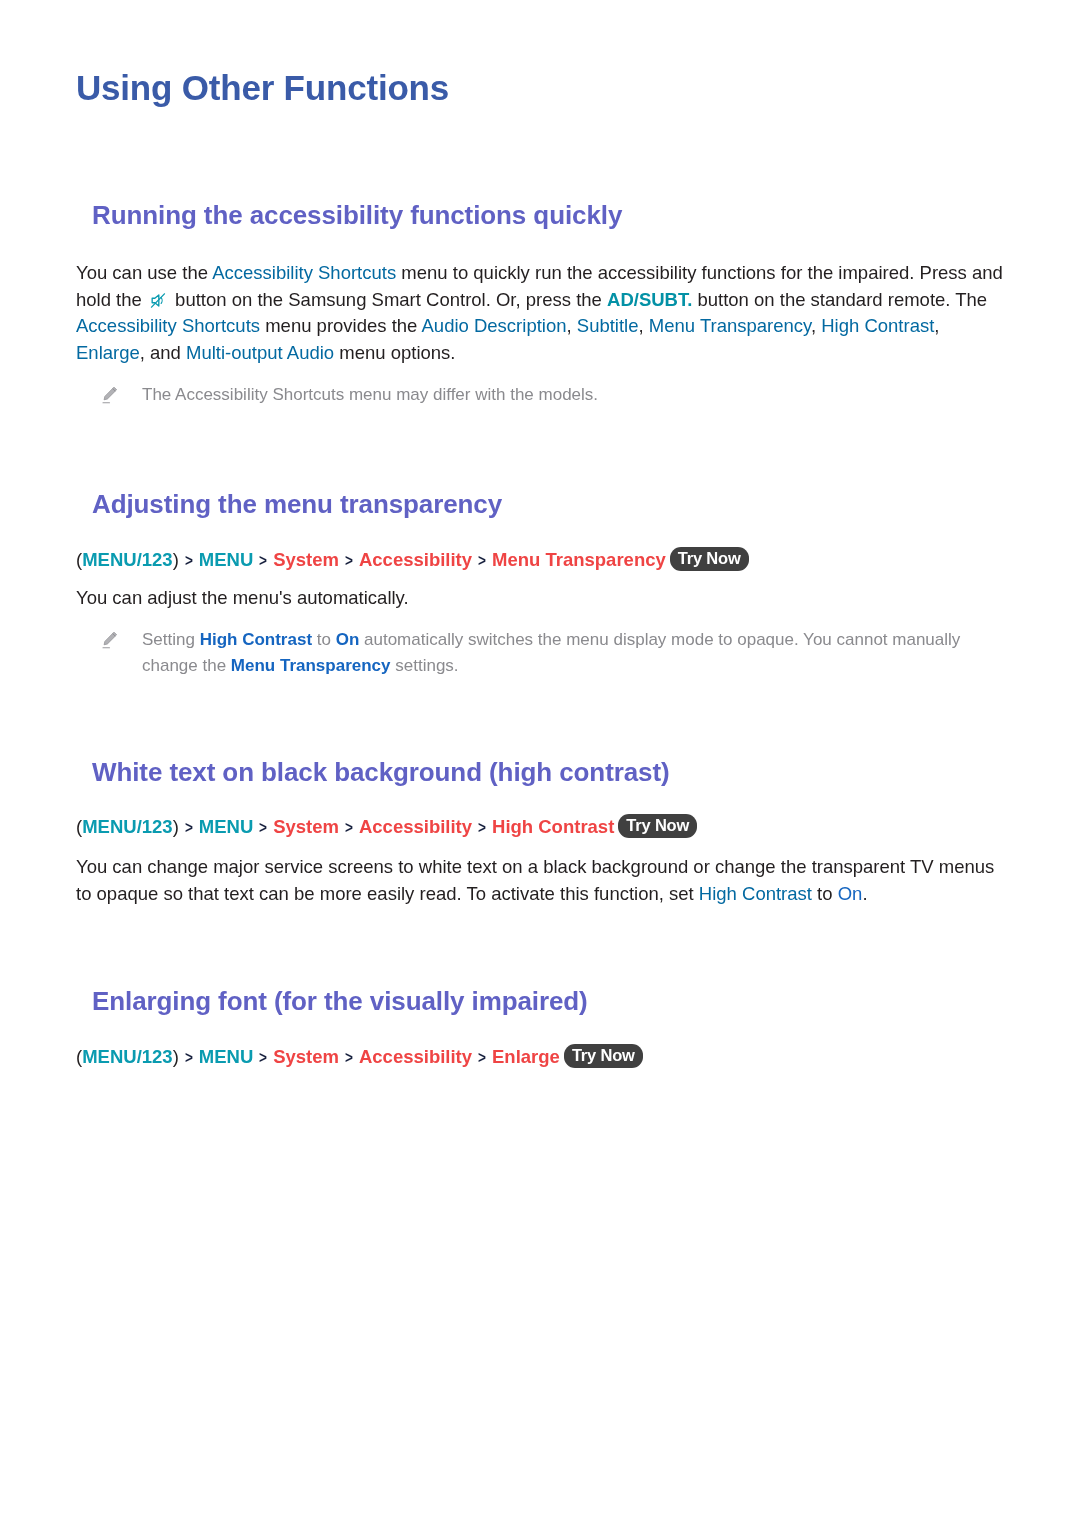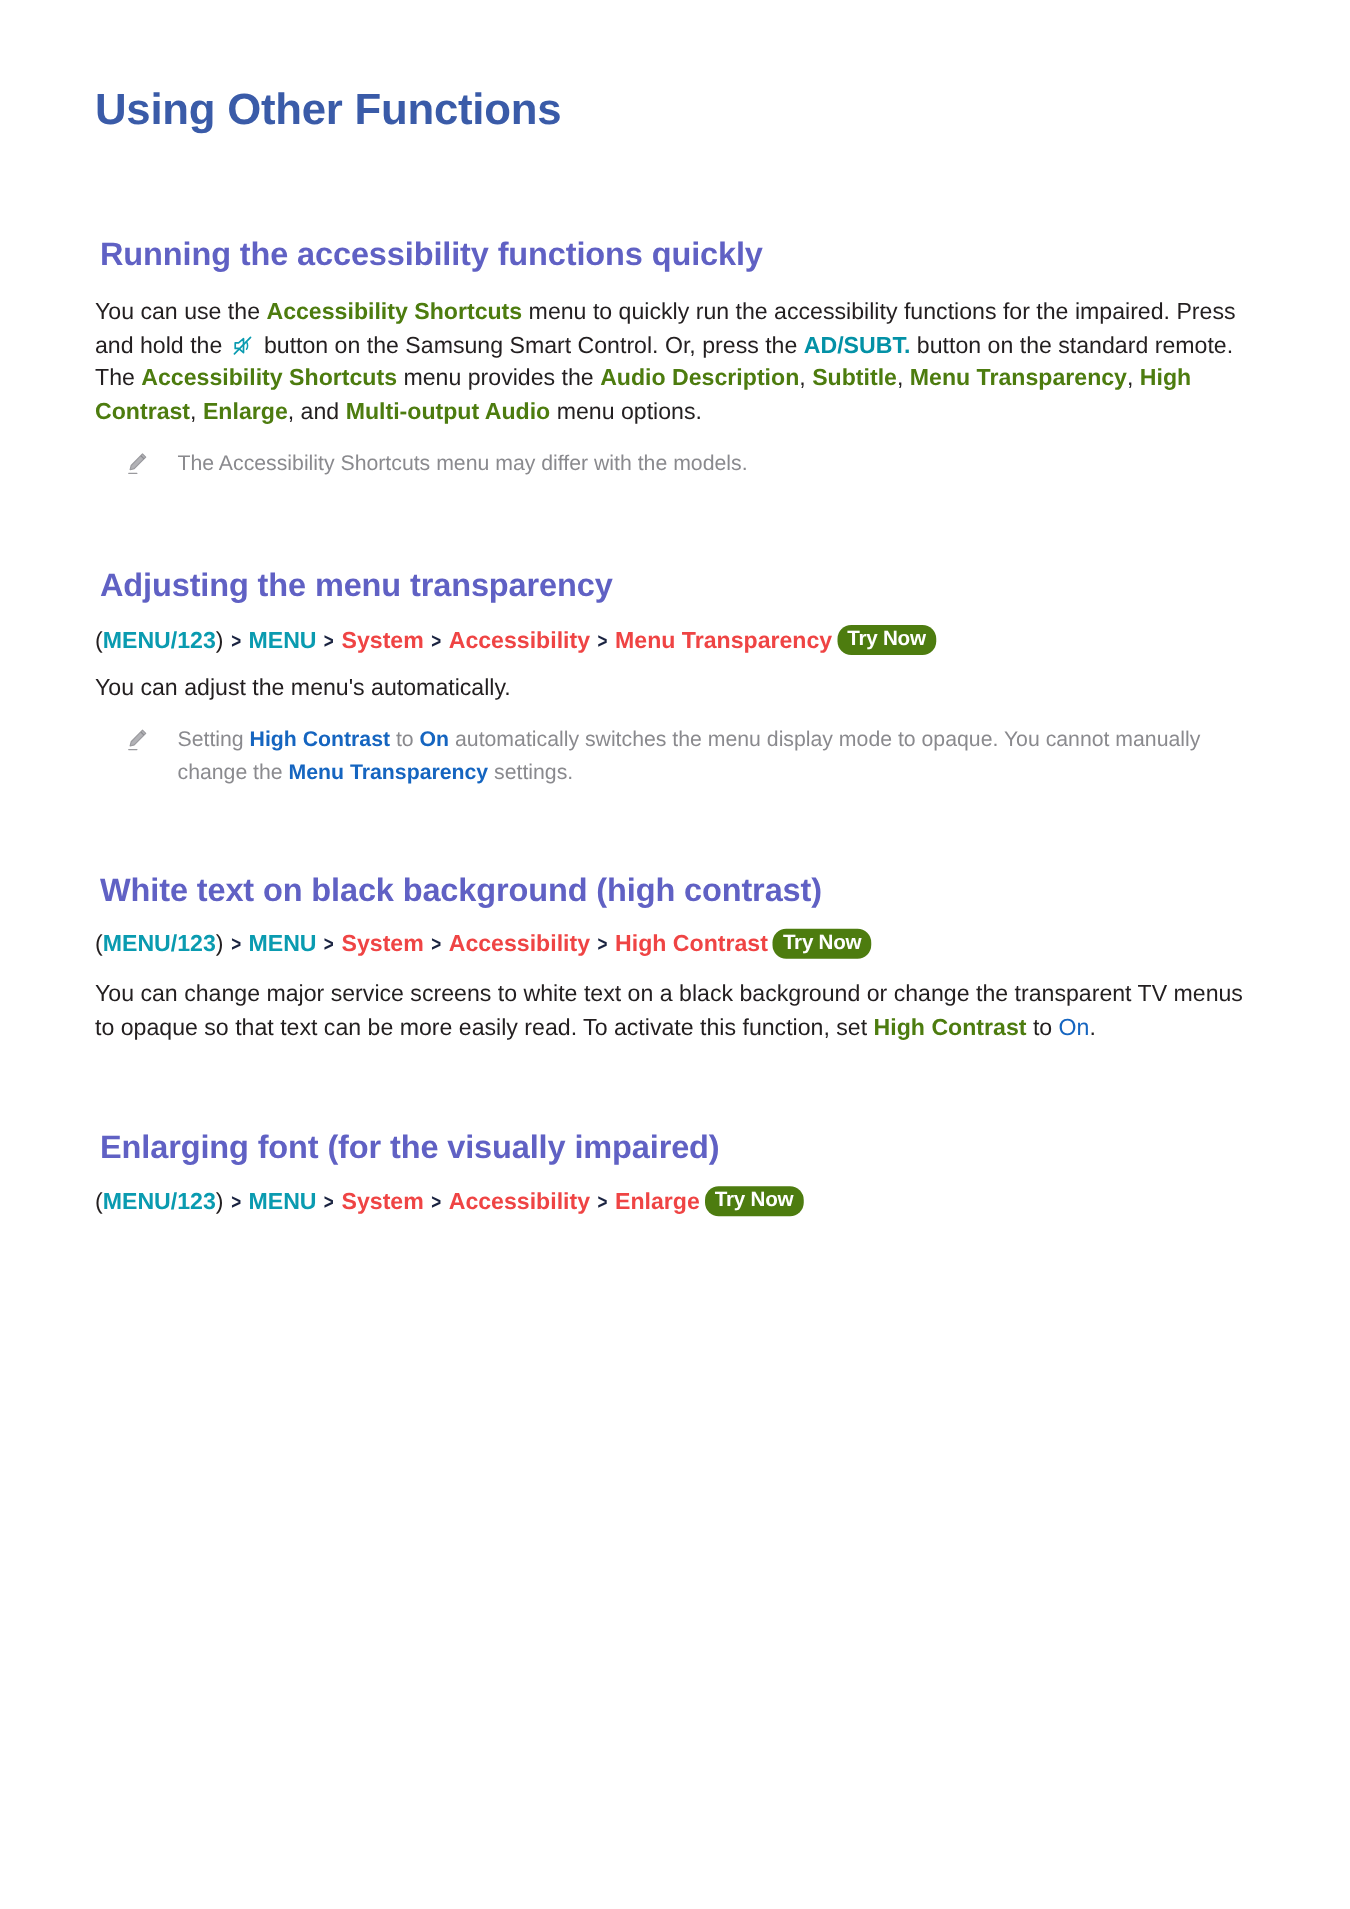--- a/index.html
+++ b/index.html
@@ -37,43 +37,43 @@
     margin: 0;
     padding-top: 68px;
     line-height: 1.15;
   }
 
   
   .section-heading {
     font-size: 26px;
     font-weight: bold;
     color: #6061C4;
-    margin: 4px;
+    margin: 16px;
     line-height: 1.2;
     letter-spacing: -0.1px;
   }
   .sec-1 { padding-top: 76px; }
   .sec-2 { padding-top: 65px; }
   .sec-3 { padding-top: 62px; }
   .sec-4 { padding-top: 63px; }
 
   
   .body-text {
     font-size: 18.5px;
     color: #231f20;
     line-height: 26.5px;
     margin: 0;
     padding-top: 13px;
     max-width: 930px;
   }
   .body-text.tight { padding-top: 11px; }
 
   .lnk {
-    color: #4d7c0f;
-    font-weight: bold;
+    color: #0369a1;
+    font-weight: normal;
   }
   .lnk-plain {
     color: #1565C0;
   }
   .teal-txt {
     color: #0391a6;
     font-weight: bold;
   }
 
   
@@ -91,21 +91,21 @@
   .path .chev {
     color: #1a2340;
     font-weight: bold;
     font-size: 17px;
     padding: 0 5px;
     display: inline-block;
     transform: scaleX(0.8);
   }
   .try-now {
     display: inline-block;
-    background: #4d7c0f;
+    background: #404040;
     color: #ffffff;
     font-size: 16.5px;
     font-weight: bold;
     border-radius: 11px;
     padding: 1px 8px 3px 8px;
     line-height: 20px;
     vertical-align: 2px;
     margin-left: 4px;
     letter-spacing: -0.2px;
   }

